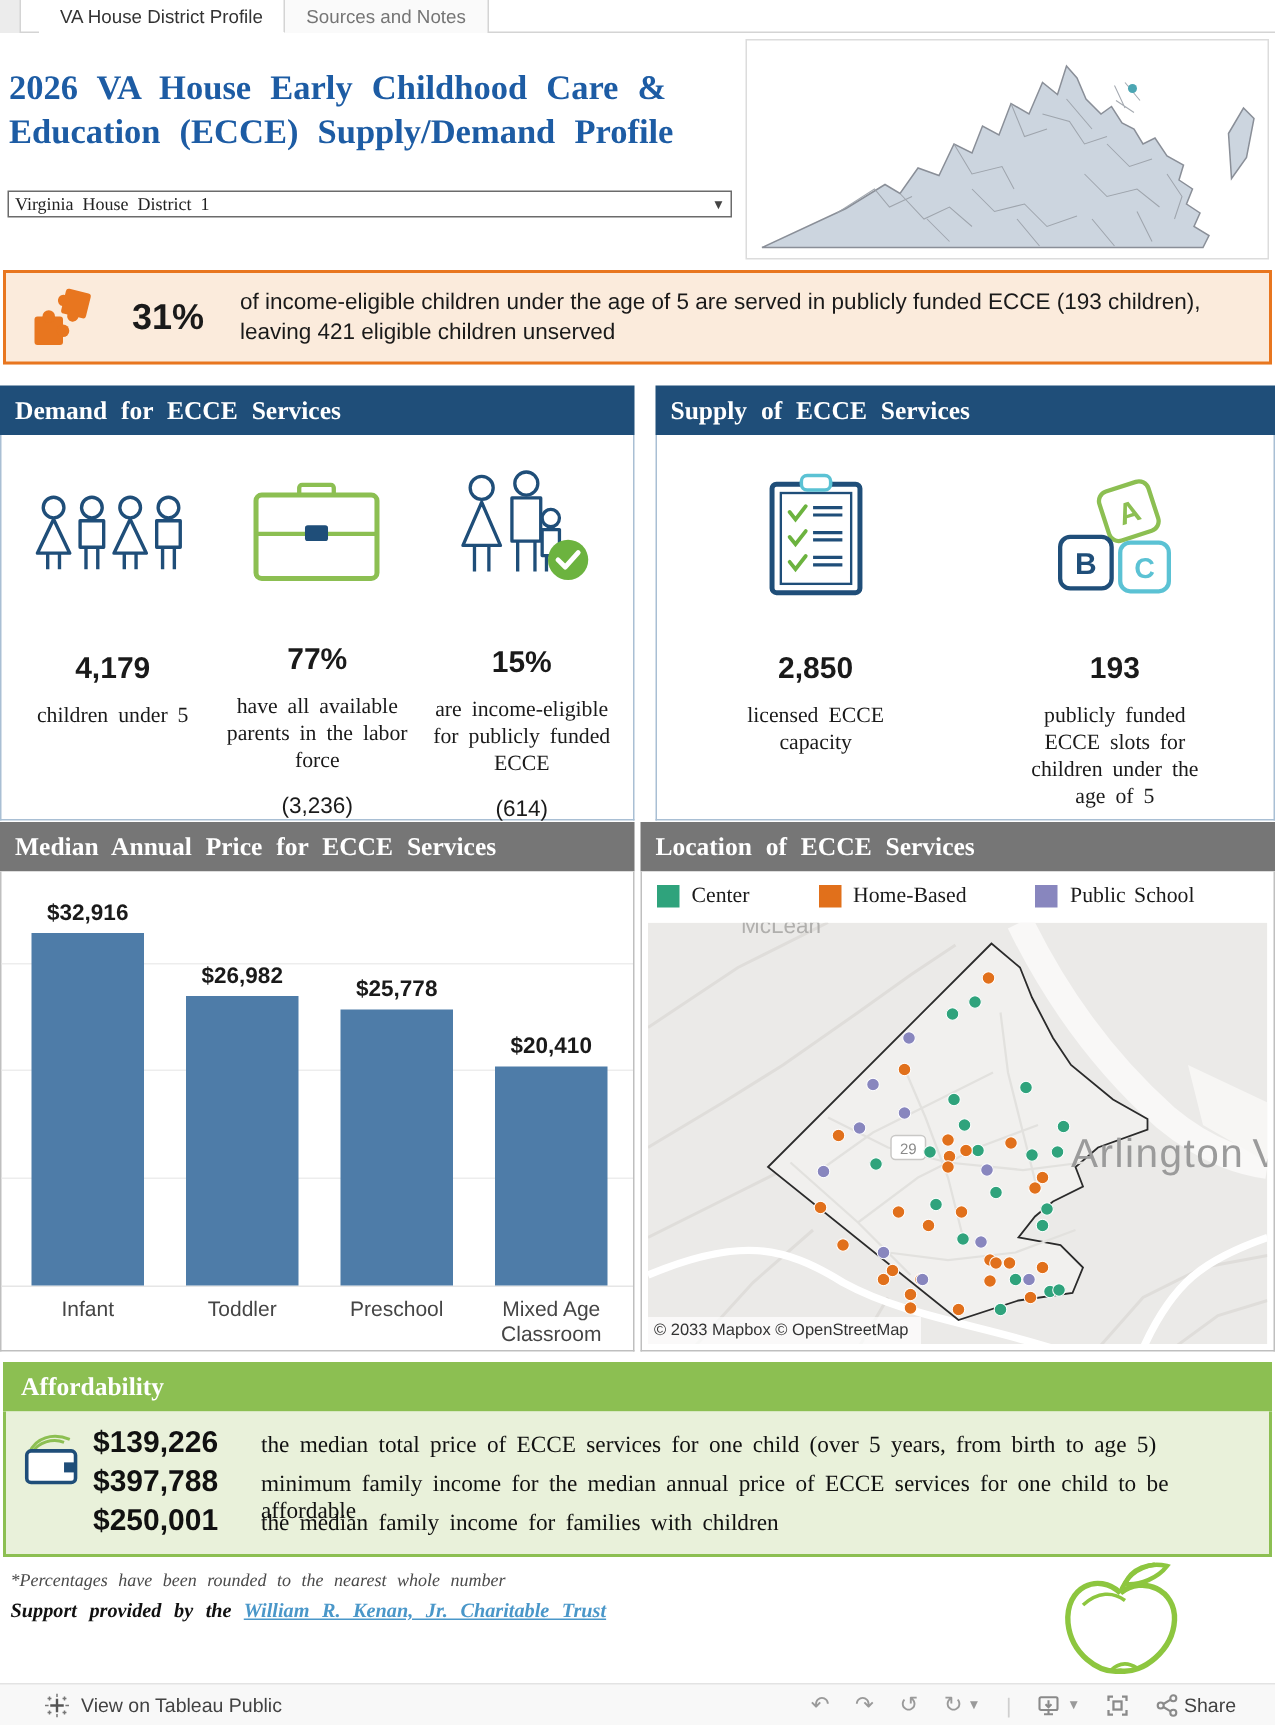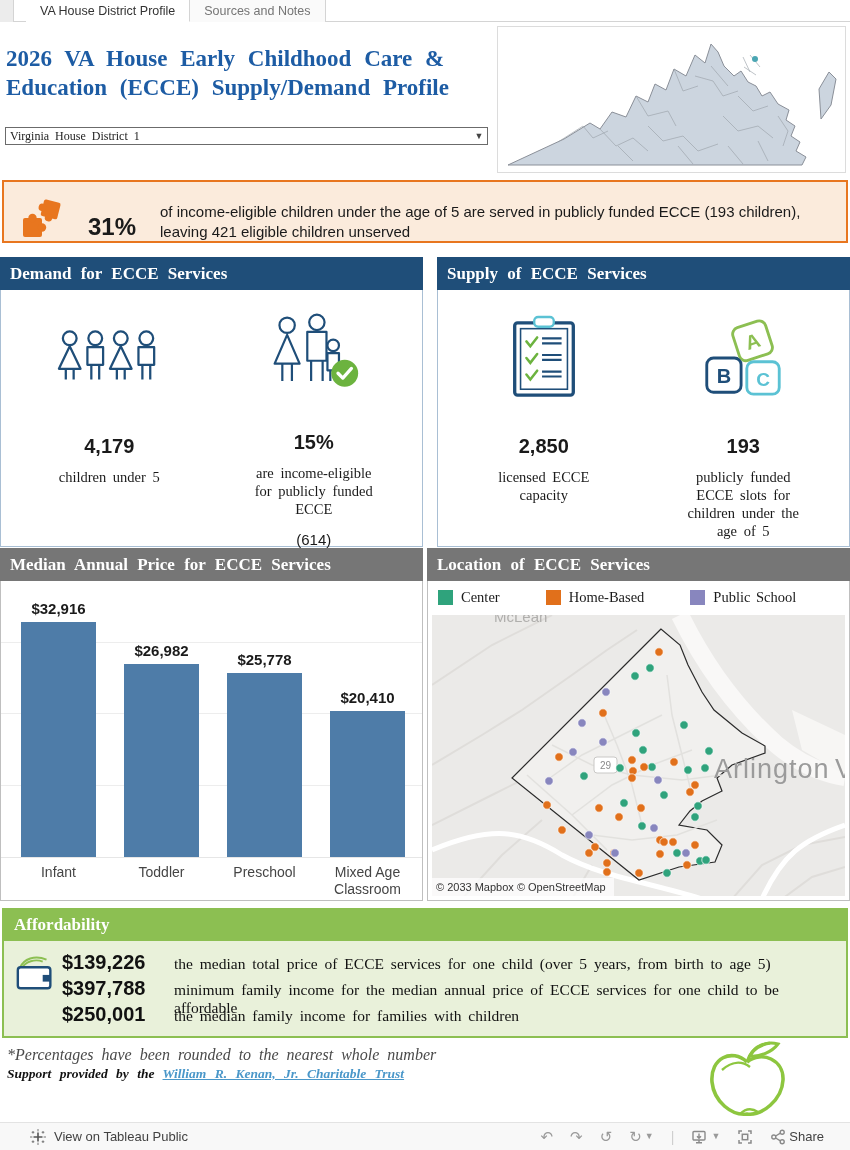--- a/index.html
+++ b/index.html
@@ -14,21 +14,21 @@
   .tab-rest { flex:1; }
 
   
   .title { position:absolute; left:6px; top:44px; width:488px; font-family:"Liberation Serif", serif; font-weight:bold; font-size:23px; line-height:29px; color:#1d5ca4; word-spacing:7px; }
   .dropdown { position:absolute; left:5px; top:127px; width:483px; height:18px; border:1px solid #6b6b6b; background:#fff; display:flex; align-items:center; cursor:pointer; }
   .dropdown-value { flex:1; font-family:"Liberation Serif", serif; font-size:12px; word-spacing:3px; color:#222; padding-left:4px; line-height:16px; }
   .dropdown-caret { width:16px; font-size:9px; color:#444; text-align:center; }
   .va-map-box { position:absolute; left:497px; top:26px; width:349px; height:147px; border:1px solid #dcdcdc; background:#fff; }
 
   
-  .banner { position:absolute; left:2px; top:180px; width:846px; height:63px; background:#fbebdc; border:2px solid #e8761f; display:flex; align-items:flex-end; }
+  .banner { position:absolute; left:2px; top:180px; width:846px; height:63px; background:#fbebdc; border:2px solid #e8761f; display:flex; align-items:center; }
   .banner-icon { width:44px; height:44px; margin-left:16px; flex:none; }
   .banner-stat { width:96px; text-align:center; font-size:24px; font-weight:bold; color:#1a1a1a; flex:none; }
   .banner-text { font-size:15px; line-height:19.5px; color:#1a1a1a; padding-right:14px; }
 
   
   .panel { position:absolute; background:#fff; }
   .panel-demand { left:0; top:257px; width:423px; height:290px;border-radius:29px; }
   .panel-supply { left:427px; top:257px; width:423px; height:250px;padding-left:10px; }
   .panel-hd-blue { height:33px; background:#1f4e79; color:#fff; font-family:"Liberation Serif", serif; font-weight:bold; font-size:17px; line-height:33px; padding-left:10px; word-spacing:5px; }
   .panel-hd-gray { height:33px; background:#767676; color:#fff; font-family:"Liberation Serif", serif; font-weight:bold; font-size:17px; line-height:33px; padding-left:10px; word-spacing:5px; }
@@ -61,21 +61,21 @@
 
   
   .panel-afford { left:2px; top:908px; width:846px; }
   .afford-body { position:relative; border:2px solid #8cbf52; border-top:none; background:#e9f1da; padding:10px 10px 10px 58px; height:97px; }
   .afford-icon { position:absolute; left:10px; top:12px; }
   .afford-row { display:flex; align-items:baseline; height:26px; }
   .afford-value { width:104px; font-size:20px; font-weight:bold; color:#111; flex:none; }
   .afford-text { font-family:"Liberation Serif", serif; font-size:15.5px; color:#111; word-spacing:3px; padding-left:8px; }
 
   
-  .footnote { position:absolute; left:7px; top:1046px; font-family:"Liberation Serif", serif; font-style:italic; font-size:16px; color:#4a4a4a; word-spacing:4px; }
+  .footnote { position:absolute; left:7px; top:1046px; font-family:"Liberation Serif", serif; font-style:italic; font-size:12px; color:#4a4a4a; word-spacing:4px; }
   .support { position:absolute; left:7px; top:1066px; font-family:"Liberation Serif", serif; font-style:italic; font-weight:bold; font-size:13.5px; color:#111; word-spacing:5px; }
   .support a, .support .lnk { color:#4a97c9; text-decoration:underline; cursor:pointer; }
   .logo { position:absolute; right:55px; top:1038px; width:235px; height:82px; }
   .logo svg { position:absolute; right:0; top:0; }
   .logo-text { position:absolute; right:80px; top:12px; text-align:right; color:#2b5da7; font-weight:bold; font-size:16.5px; line-height:19px; letter-spacing:0.2px; }
 
   
   .toolbar { position:absolute; left:0; bottom:0; width:850px; height:28px; background:#f8f8f8; border-top:1px solid #e3e3e3; display:flex; align-items:center; }
   .tb-left { display:flex; align-items:center; gap:8px; margin-left:30px; cursor:pointer; }
   .tb-label { font-size:13px; color:#424242; }
@@ -160,20 +160,33 @@
             <path d="M56,42 L67,19 L78,42 Z"></path>
             <path d="M63,42 V53 M71,42 V53"></path>
           <circle cx="93" cy="11" r="7"></circle>
             <path d="M85,20 h16 v18 h-16 Z"></path>
             <path d="M89,38 V53 M97,38 V53"></path>
         </svg>
       </div>
       <div class="stat-value">4,179</div>
       <div class="stat-label">children under 5</div>
       <div class="stat-sub"></div>
+    </div>
+    <div class="stat-col">
+      <div class="stat-icon">
+        <svg width="96" height="76" viewBox="0 0 100 78" fill="none">
+          <path d="M38,14 v-5 a2,2 0 0 1 2,-2 h20 a2,2 0 0 1 2,2 v5" stroke="#8cbf52" stroke-width="3"></path>
+          <rect x="8" y="14" width="84" height="58" rx="4" stroke="#8cbf52" stroke-width="3.5"></rect>
+          <path d="M8,41 H92" stroke="#8cbf52" stroke-width="3"></path>
+          <rect x="42" y="35" width="16" height="11" rx="2" fill="#1f4e79"></rect>
+        </svg>
+      </div>
+      <div class="stat-value">77%</div>
+      <div class="stat-label">have all available parents in the labor force</div>
+      <div class="stat-sub">(3,236)</div>
     </div>
     <div class="stat-col">
       <div class="stat-icon">
         <svg width="96" height="84" viewBox="0 0 100 86" fill="none" stroke="#1f4e79" stroke-width="2.3" stroke-linejoin="round">
           <circle cx="22" cy="12" r="8"></circle>
             <path d="M9,52 L22,22 L35,52 Z"></path>
             <path d="M17,52 V70 M27,52 V70"></path>
           <circle cx="53" cy="9" r="8"></circle>
             <path d="M43,19 h20 v30 h-20 Z"></path>
             <path d="M47,49 V70 M59,49 V70"></path>

